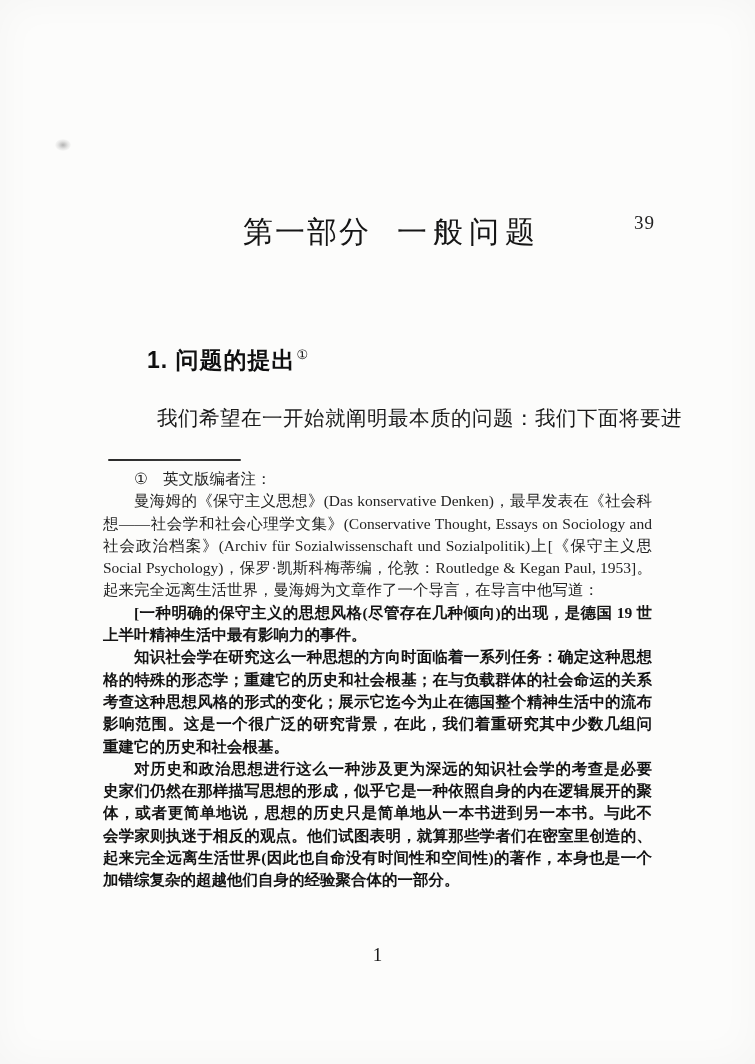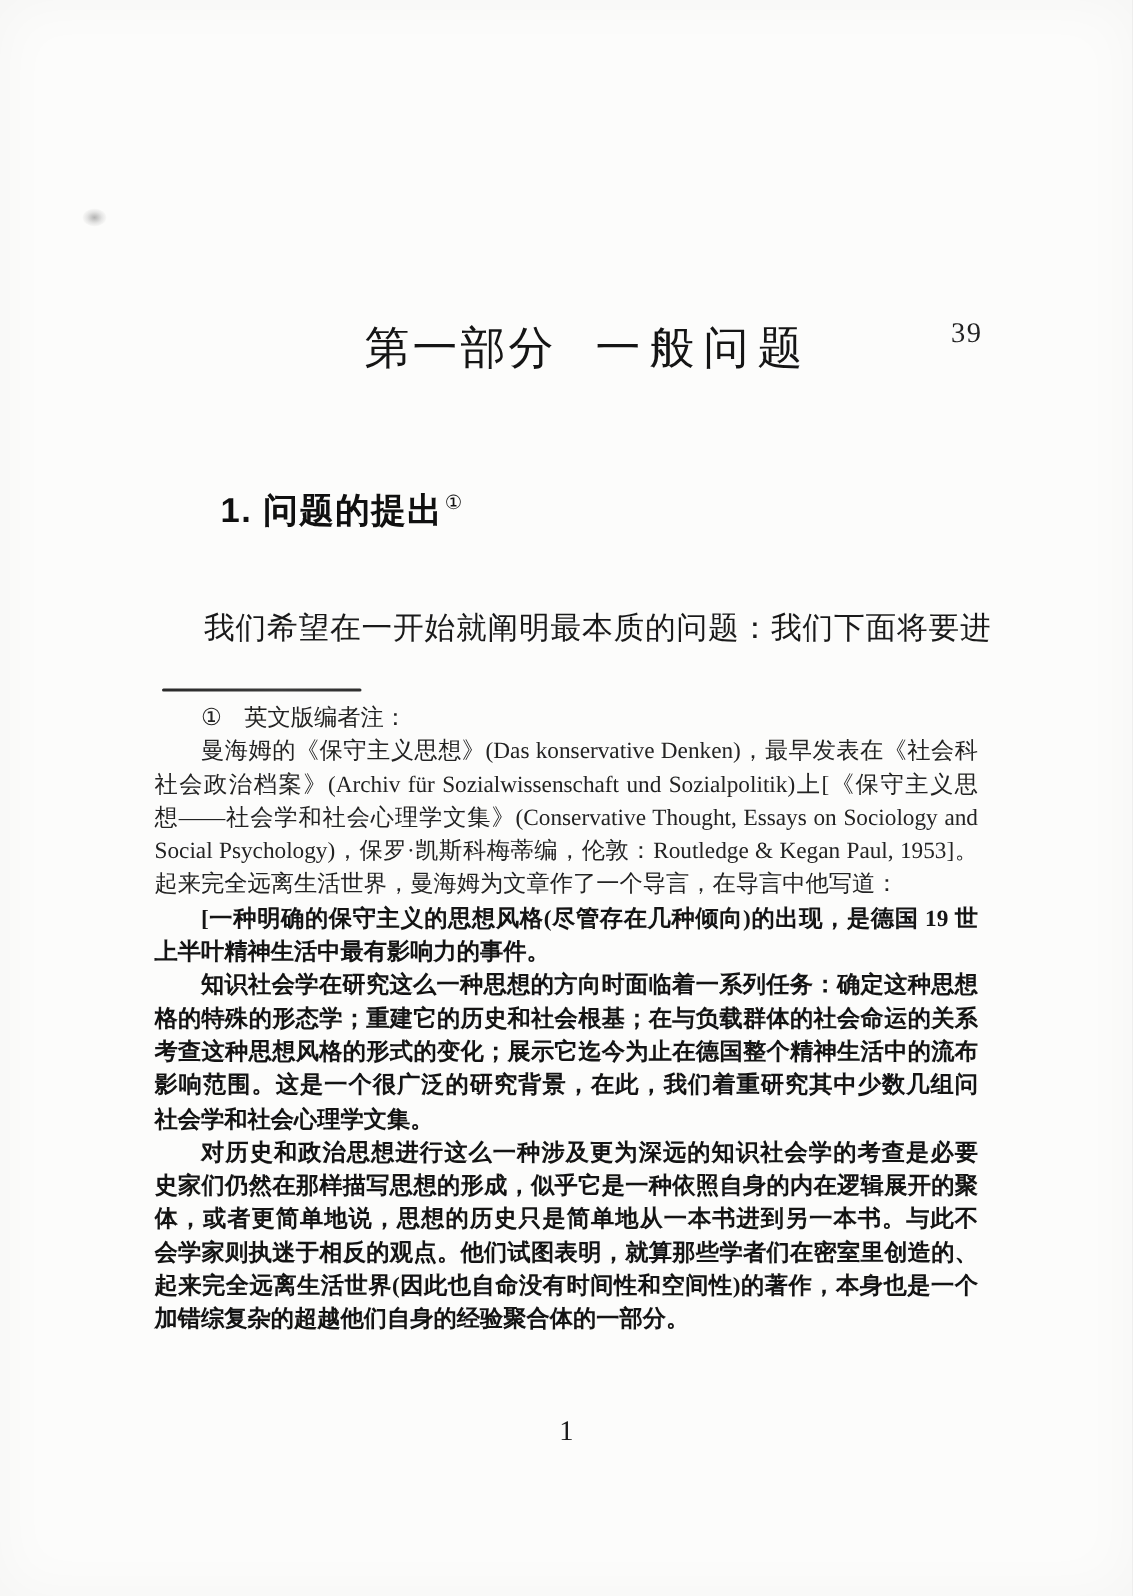--- a/index.html
+++ b/index.html
@@ -22,32 +22,32 @@
     font-family:"Liberation Serif","DejaVu Serif",serif;
     font-size:30px;letter-spacing:2px;color:#151515;white-space:nowrap;
   }
   .part-name{margin-left:26px;letter-spacing:6px;}
   .pageno-top{
     font-family:"Liberation Serif","DejaVu Serif",serif;
     font-size:19px;letter-spacing:1px;color:#222;
   }
 
   .section-heading{
-    position:absolute;left:147px;top:325px;
+    position:absolute;left:147px;top:345px;
     font-family:"Liberation Sans","DejaVu Sans",sans-serif;
     font-weight:bold;font-size:23px;letter-spacing:1px;color:#101010;
     white-space:nowrap;
   }
   .fn-ref{
     font-size:13px;font-weight:normal;
     position:relative;top:-9px;left:1px;
   }
 
   .body-line{
-    position:absolute;left:136px;top:404px;width:499px;
+    position:absolute;left:157px;top:404px;width:499px;
     font-family:"Liberation Serif","DejaVu Serif",serif;
     font-size:20.5px;color:#1a1a1a;
     text-align:justify;text-align-last:justify;
     white-space:nowrap;letter-spacing:0.5px;
   }
 
   .fn-sep{
     position:absolute;left:108px;top:459px;width:133px;height:2px;
     background:linear-gradient(to right,#2a2a2a 0%,#3c3c3c 60%,#2f2f2f 100%);
     border-radius:1px;
@@ -101,31 +101,31 @@
 
   <div class="body-line">我们希望在一开始就阐明最本质的问题：我们下面将要进</div>
 
   <div class="fn-sep"></div>
 
   <div class="footnote">
     <div class="fn-line ind">
       <span class="fn-marker">①</span><span>英文版编者注：</span>
     </div>
     <div class="fn-line ind j">曼海姆的《保守主义思想》(Das konservative Denken)，最早发表在《社会科学和</div>
+    <div class="fn-line j">想——社会学和社会心理学文集》(Conservative Thought, Essays on Sociology and</div>
     <div class="fn-line j">社会政治档案》(Archiv für Sozialwissenschaft und Sozialpolitik)上[《保守主义思</div>
-    <div class="fn-line j">想——社会学和社会心理学文集》(Conservative Thought, Essays on Sociology and</div>
     <div class="fn-line j">Social Psychology)，保罗·凯斯科梅蒂编，伦敦：Routledge &amp; Kegan Paul, 1953]。该</div>
     <div class="fn-line">起来完全远离生活世界，曼海姆为文章作了一个导言，在导言中他写道：</div>
     <div class="fn-line ind j bq">[一种明确的保守主义的思想风格(尽管存在几种倾向)的出现，是德国 19 世纪</div>
     <div class="fn-line bq">上半叶精神生活中最有影响力的事件。</div>
     <div class="fn-line ind j bq">知识社会学在研究这么一种思想的方向时面临着一系列任务：确定这种思想风</div>
     <div class="fn-line j bq">格的特殊的形态学；重建它的历史和社会根基；在与负载群体的社会命运的关系中</div>
     <div class="fn-line j bq">考查这种思想风格的形式的变化；展示它迄今为止在德国整个精神生活中的流布和</div>
     <div class="fn-line j bq">影响范围。这是一个很广泛的研究背景，在此，我们着重研究其中少数几组问题，相</div>
-    <div class="fn-line bq">社会学和社会心理学文集。</div>
+    <div class="fn-line bq">重建它的历史和社会根基。</div>
     <div class="fn-line ind j bq">对历史和政治思想进行这么一种涉及更为深远的知识社会学的考查是必要的，</div>
     <div class="fn-line j bq">史家们仍然在那样描写思想的形成，似乎它是一种依照自身的内在逻辑展开的聚合</div>
     <div class="fn-line j bq">体，或者更简单地说，思想的历史只是简单地从一本书进到另一本书。与此不同，社</div>
     <div class="fn-line j bq">会学家则执迷于相反的观点。他们试图表明，就算那些学者们在密室里创造的、看</div>
     <div class="fn-line j bq">起来完全远离生活世界(因此也自命没有时间性和空间性)的著作，本身也是一个更</div>
     <div class="fn-line bq">加错综复杂的超越他们自身的经验聚合体的一部分。</div>
   </div>
 
   <div class="pageno-bottom">1</div>
 

